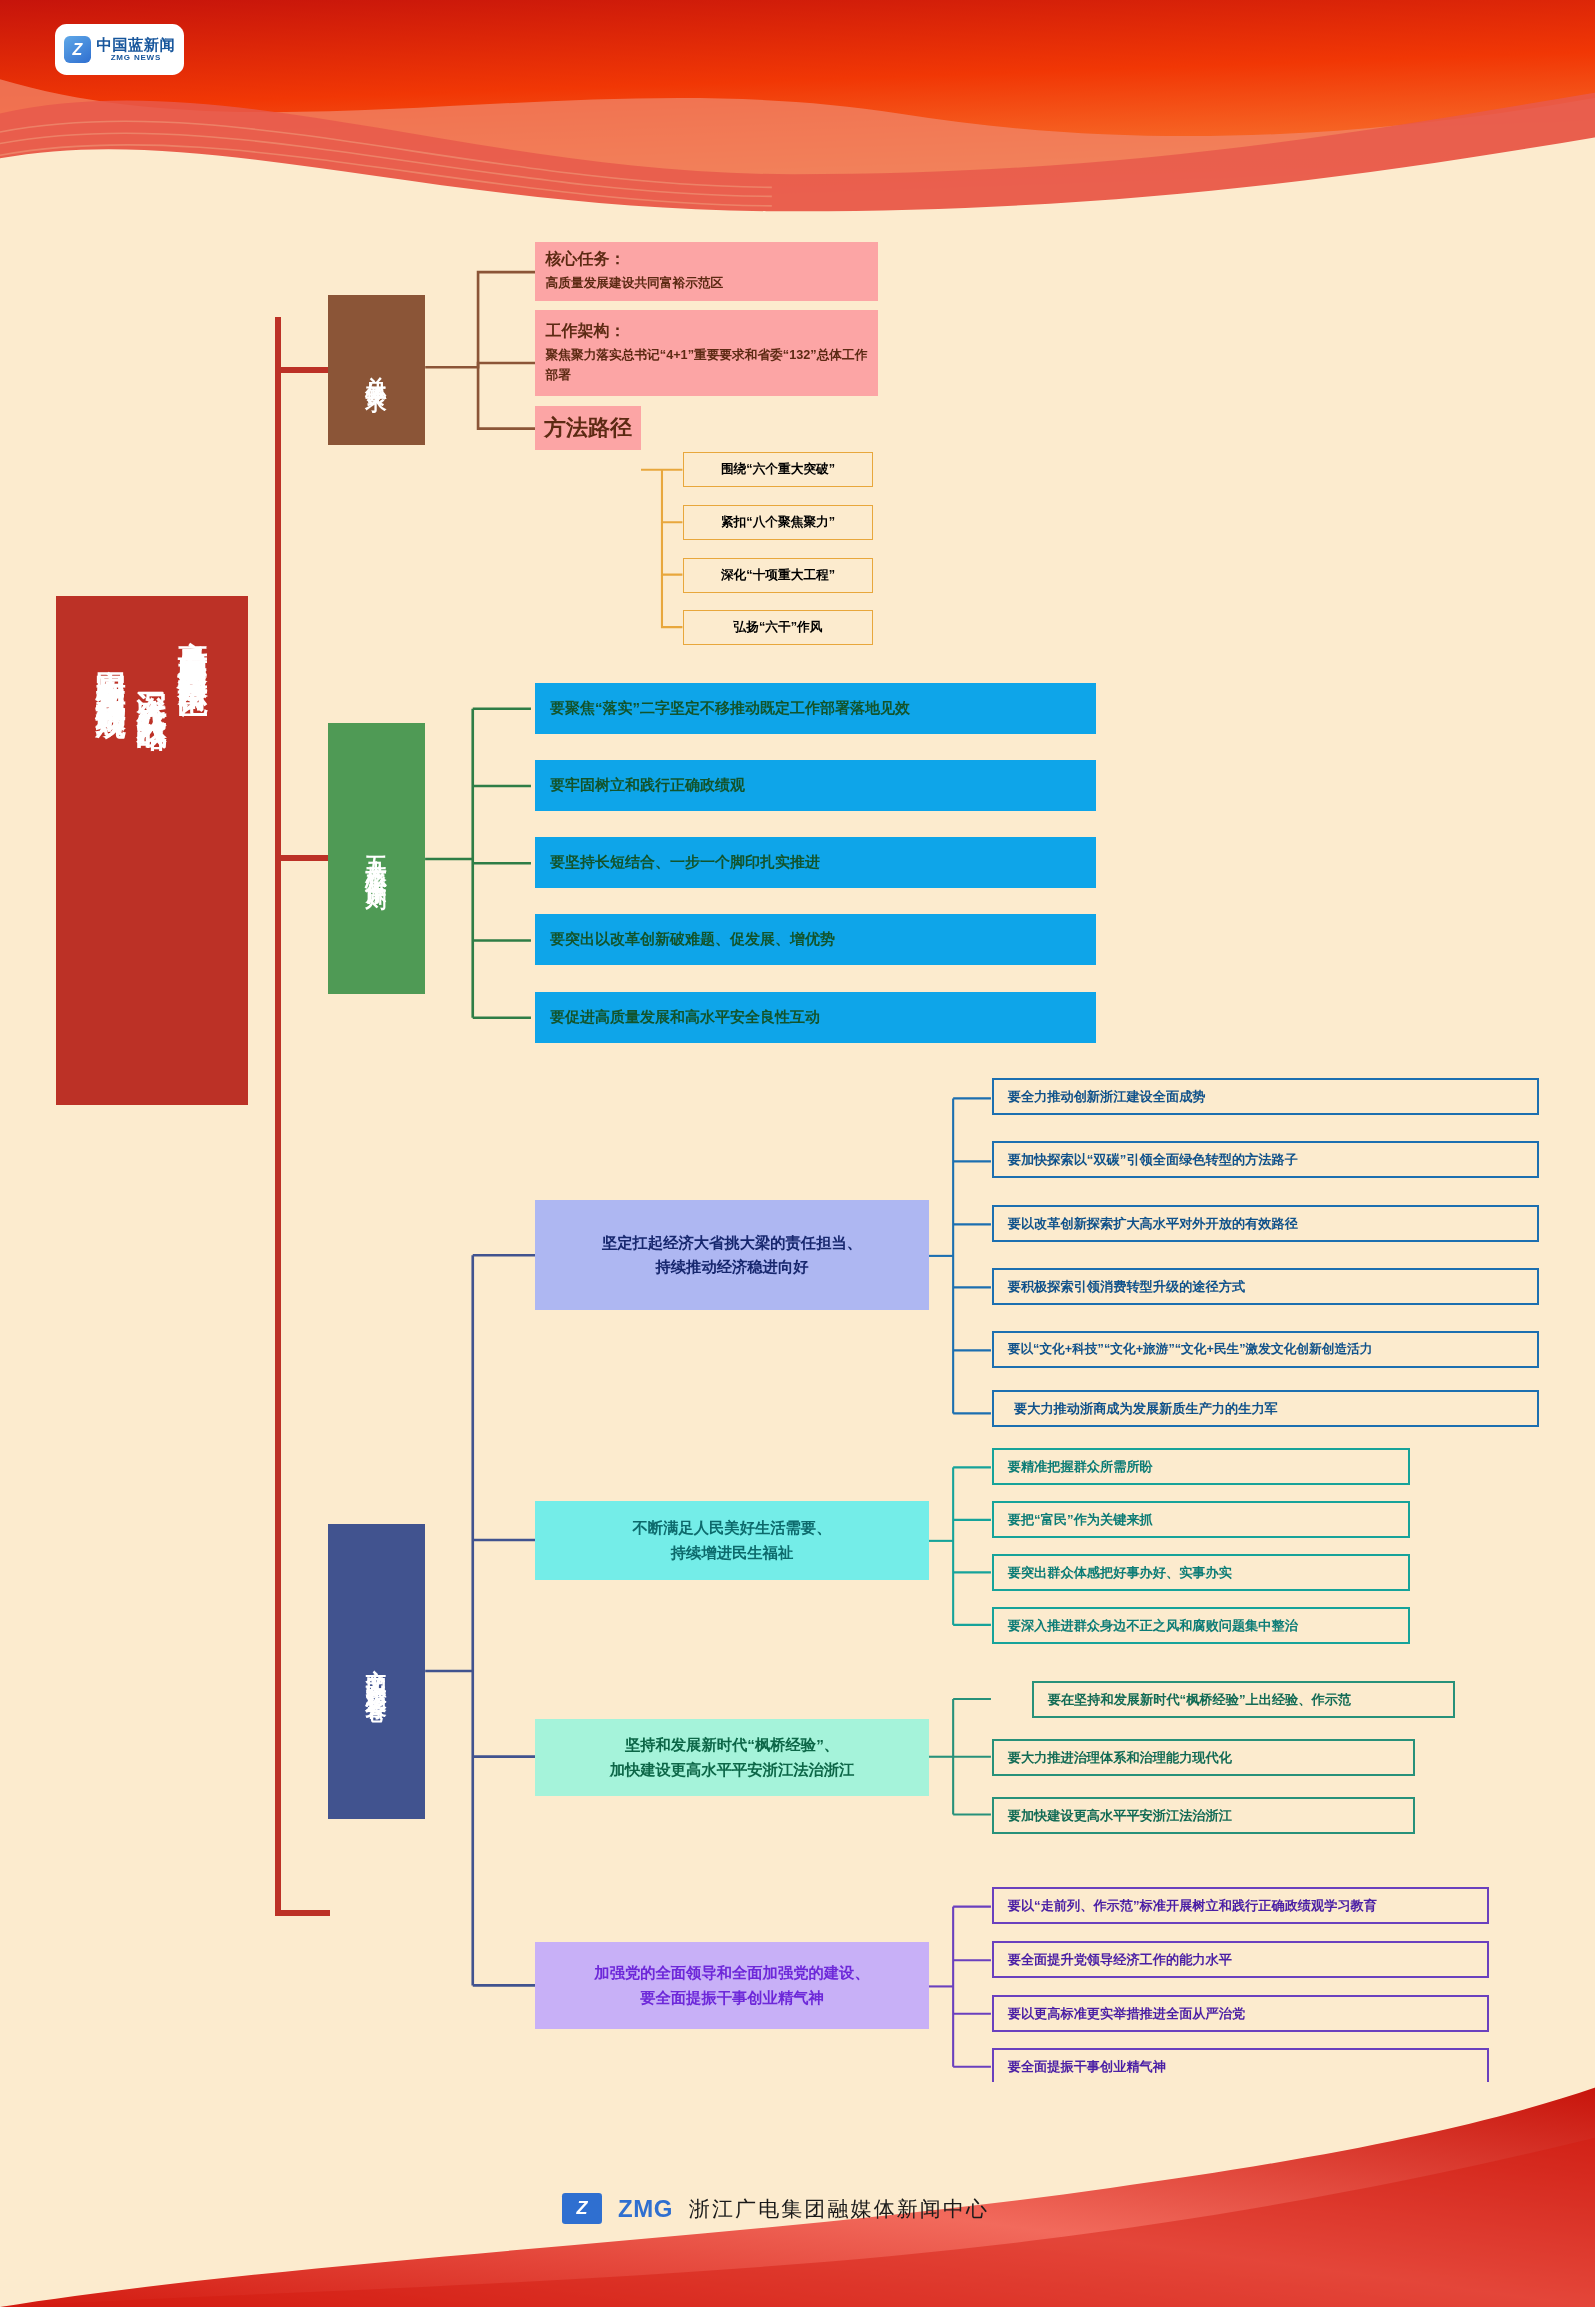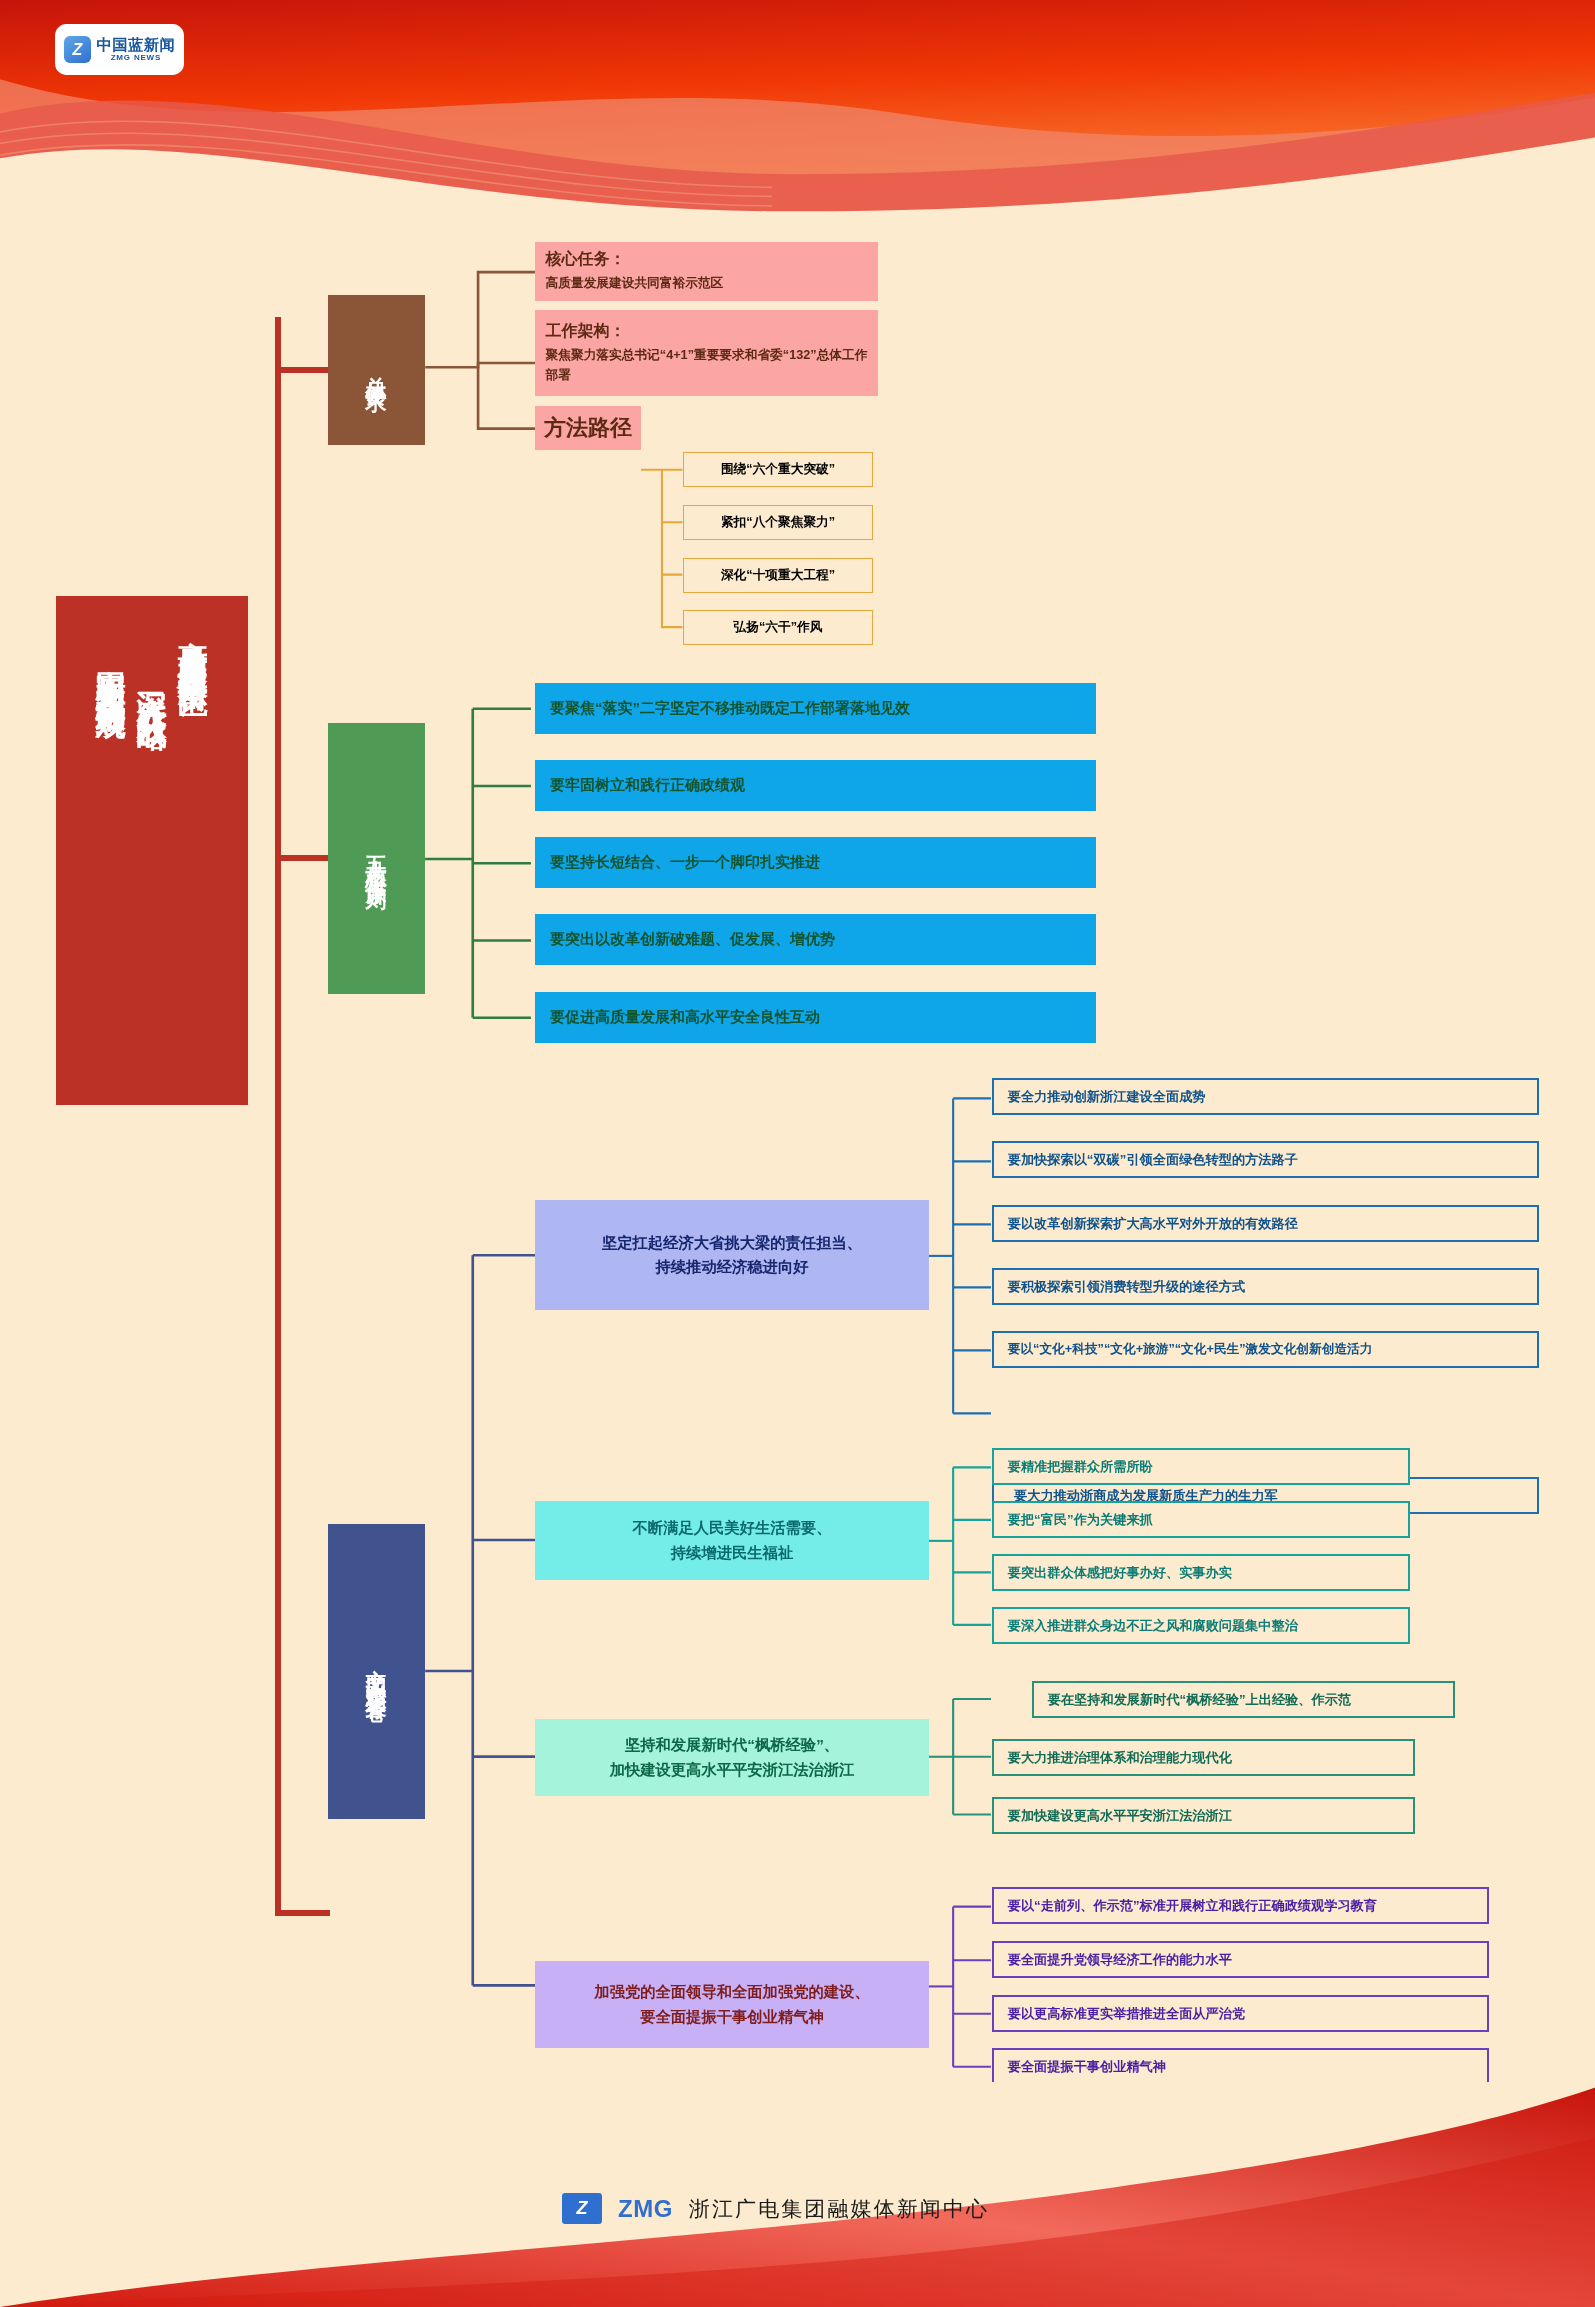--- a/index.html
+++ b/index.html
@@ -85,21 +85,21 @@
   #g3{left:535px;top:837px;width:561px;height:51px;}
   #g4{left:535px;top:914px;width:561px;height:51px;}
   #g5{left:535px;top:992px;width:561px;height:51px;}
 
   
   .ans-parent{position:absolute;box-sizing:border-box;display:flex;flex-direction:column;
     align-items:center;justify-content:center;font-size:15.3px;font-weight:bold;line-height:1.6;text-align:center;}
   #a1{left:535px;top:1200px;width:394px;height:110px;background:#AEB7F2;color:#17276E;}
   #a2{left:535px;top:1501px;width:394px;height:79px;background:#74EDE8;color:#0D6A6C;}
   #a3{left:535px;top:1719px;width:394px;height:77px;background:#A5F3DA;color:#0C6647;}
-  #a4{left:535px;top:1942px;width:394px;height:87px;background:#C8B0F7;color:#7f1d1d;margin-top:19px;}
+  #a4{left:535px;top:1942px;width:394px;height:87px;background:#C8B0F7;color:#6d28d9;}
 
   
   .leaf{position:absolute;box-sizing:border-box;display:flex;align-items:center;
         background:#FCEBCE;font-size:13.2px;font-weight:bold;padding-left:13.7px;border-width:2.1px;border-style:solid;}
   .lf-blue{border-color:#1C6FB0;color:#10528B;}
   .lf-teal{border-color:#16A39A;color:#0C7C76;}
   .lf-grn {border-color:#27917A;color:#126B55;}
   .lf-pur {border-color:#6A40BE;color:#4A1FA5;}
 
   
@@ -237,21 +237,21 @@
     <path d="M0,346 H46"></path>
     <path d="M46,46 V646"></path>
     <path d="M46,46  H118 M46,166 H118 M46,286 H118 M46,406 H118 M46,526 H118 M46,646 H118"></path>
   </g>
 </svg>
 <div class="leaf lf-blue" style="left:992px;top:1078px;width:547px;height:37px;">要全力推动创新浙江建设全面成势</div>
 <div class="leaf lf-blue" style="left:992px;top:1141px;width:547px;height:37px;">要加快探索以“双碳”引领全面绿色转型的方法路子</div>
 <div class="leaf lf-blue" style="left:992px;top:1205px;width:547px;height:37px;">要以改革创新探索扩大高水平对外开放的有效路径</div>
 <div class="leaf lf-blue" style="left:992px;top:1268px;width:547px;height:37px;">要积极探索引领消费转型升级的途径方式</div>
 <div class="leaf lf-blue" style="left:992px;top:1331px;width:547px;height:37px;font-size:12.7px;">要以“文化+科技”“文化+旅游”“文化+民生”激发文化创新创造活力</div>
-<div class="leaf lf-blue" style="left:992px;top:1477px;width:547px;height:37px;padding-left:20px;">要大力推动浙商成为发展新质生产力的生力军</div>
+<div class="leaf lf-blue" style="left:992px;top:1390px;width:547px;height:37px;padding-left:20px;">要大力推动浙商成为发展新质生产力的生力军</div>
 
 <div class="ans-parent" id="a2">
   <div>不断满足人民美好生活需要、</div>
   <div>持续增进民生福祉</div>
 </div>
 <svg class="ln" style="left:929px;top:1443px;width:63px;height:222px;" viewBox="0 0 120 420" width="63" height="222">
   <g stroke="#16A39A" stroke-width="4" fill="none">
     <path d="M0,185 H46"></path>
     <path d="M46,45 V345"></path>
     <path d="M46,45  H118 M46,145 H118 M46,245 H118 M46,345 H118"></path>

